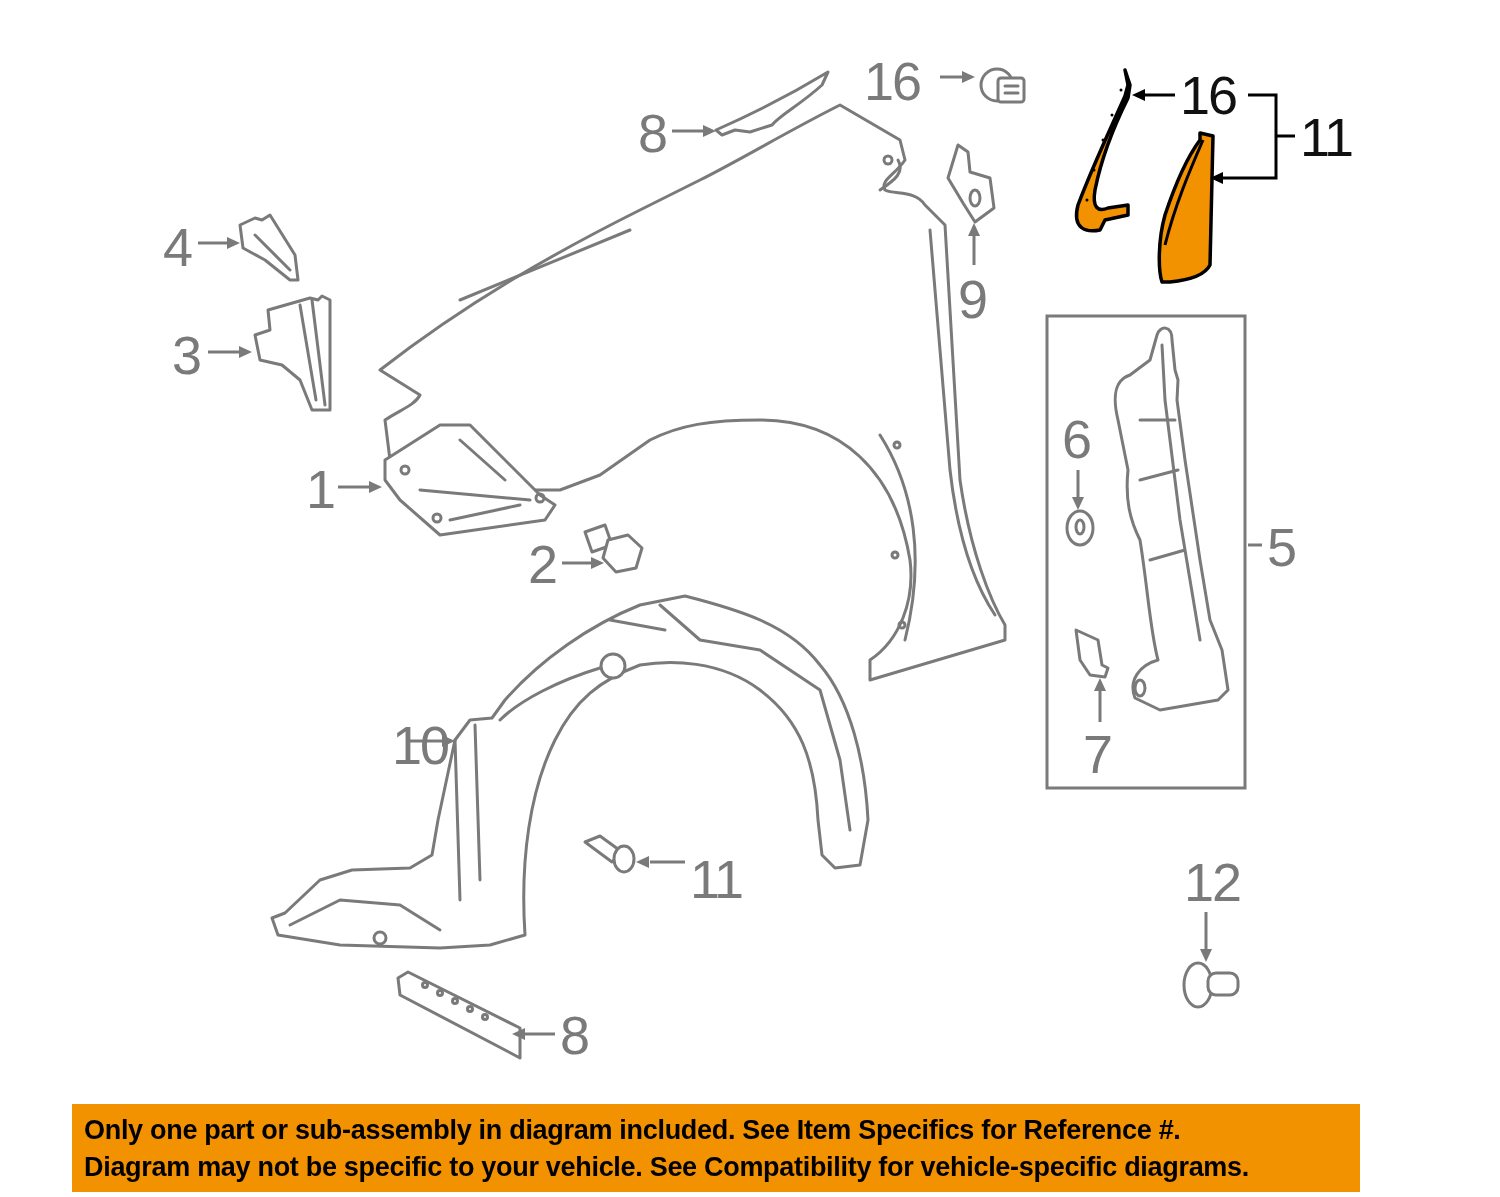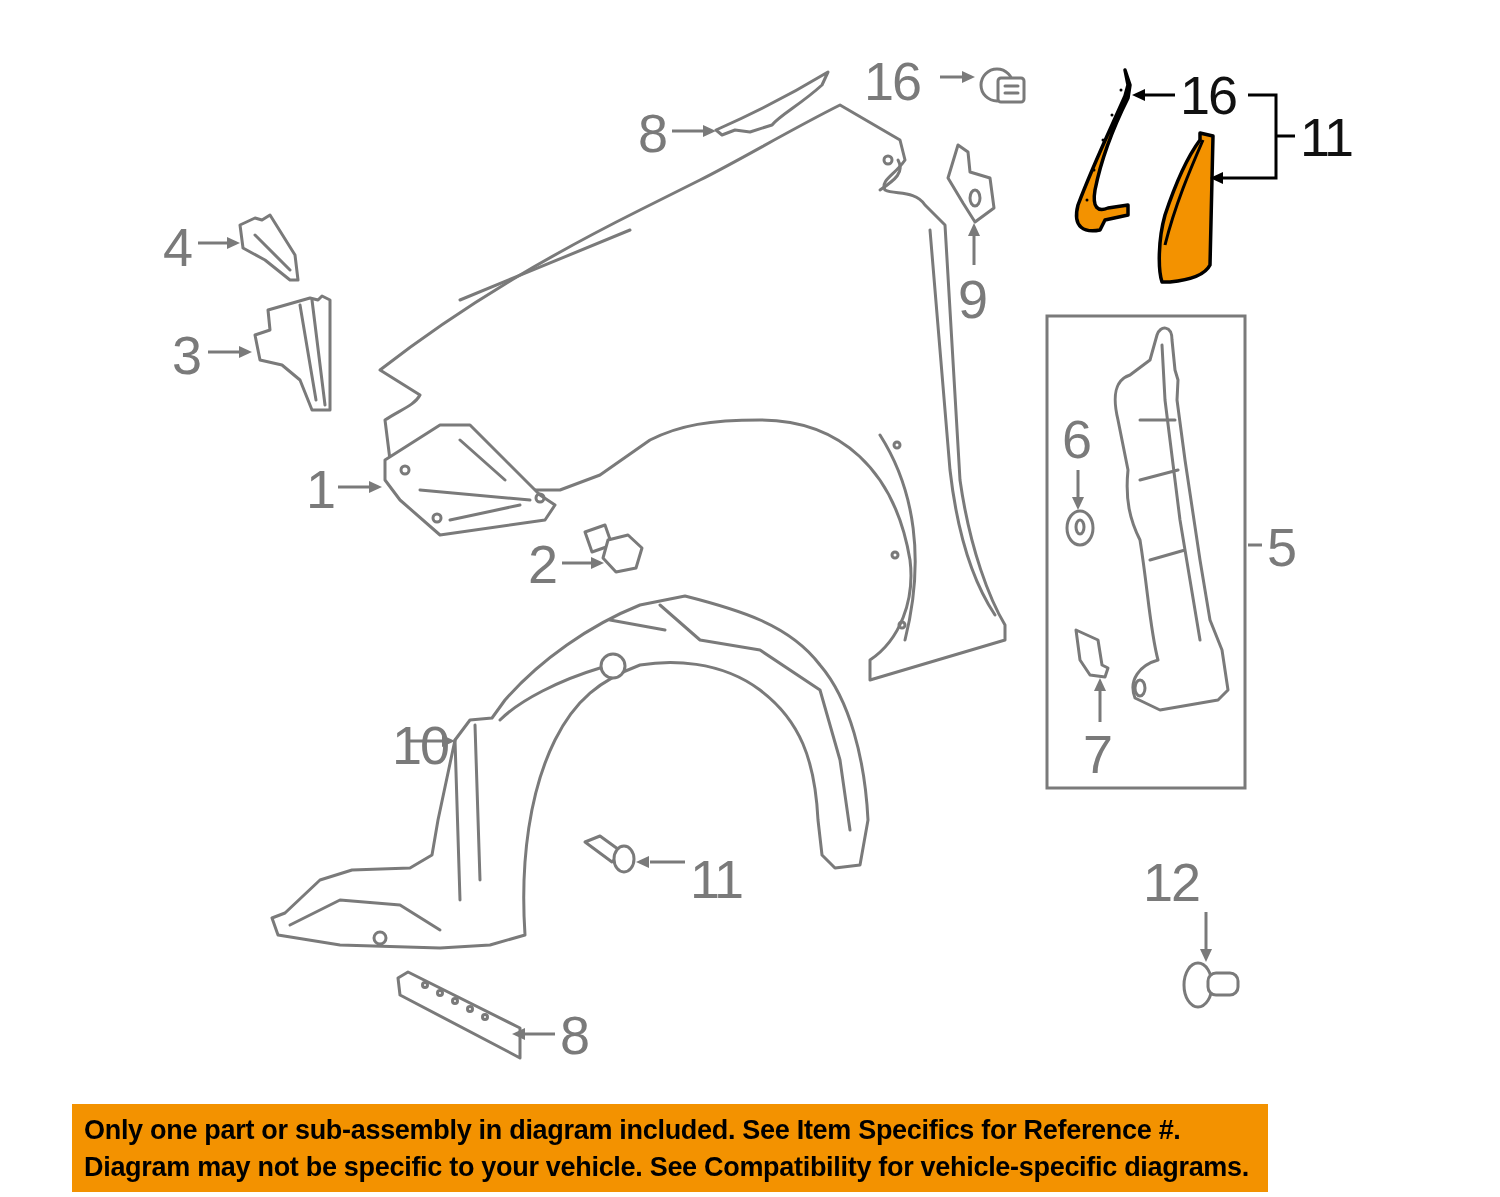--- a/index.html
+++ b/index.html
@@ -1,20 +1,20 @@
 <!DOCTYPE html>
 <html><head>
 <meta charset="utf-8">
 <style>
   html, body { margin: 0; padding: 0; background: #ffffff; }
   body { width: 1500px; height: 1197px; position: relative; overflow: hidden; font-family: "Liberation Sans", sans-serif; }
   #diagram { position: absolute; left: 0; top: 0; width: 1500px; height: 1197px; }
   .callout { position: absolute; font-family: "Liberation Sans", sans-serif; font-size: 54px; color: #7a7a7a; line-height: 1; letter-spacing: -2px; }
   .callout.hl { color: #111111; }
-  #banner { position: absolute; left: 72px; top: 1104px; width: 1196px; height: 88px; background: #f39200; box-sizing: border-box; padding: 8px 0 0 12px; }
+  #banner { position: absolute; left: 72px; top: 1104px; width: 1288px; height: 88px; background: #f39200; box-sizing: border-box; padding: 8px 0 0 12px; }
   #banner .line { font-family: "Liberation Sans", sans-serif; font-weight: bold; font-size: 27px; color: #000; line-height: 37px; white-space: nowrap; letter-spacing: -0.3px; }
   svg .g { fill: none; stroke: #7a7a7a; stroke-width: 3; stroke-linejoin: round; stroke-linecap: round; }
   svg .gf { fill: #ffffff; stroke: #7a7a7a; stroke-width: 3; stroke-linejoin: round; }
   svg .o { fill: #f39200; stroke: #000; stroke-width: 3.5; stroke-linejoin: round; }
   svg .ln { stroke: #7a7a7a; stroke-width: 3; fill: none; }
   svg .lnk { stroke: #000; stroke-width: 3; fill: none; }
   svg .ah { fill: #7a7a7a; }
   svg .ahk { fill: #000; }
 </style>
 </head>
@@ -185,19 +185,19 @@
 <div class="callout" style="left:638px;top:106px;">8</div>
 <div class="callout" style="left:864px;top:54px;">16</div>
 <div class="callout" style="left:958px;top:272px;">9</div>
 <div class="callout hl" style="left:1180px;top:68px;">16</div>
 <div class="callout hl" style="left:1300px;top:110px;">11</div>
 <div class="callout" style="left:1062px;top:412px;">6</div>
 <div class="callout" style="left:1267px;top:520px;">5</div>
 <div class="callout" style="left:1083px;top:727px;">7</div>
 <div class="callout" style="left:348px;top:718px;margin-left:44px;">10</div>
 <div class="callout" style="left:690px;top:836px;margin-top:16px;">11</div>
-<div class="callout" style="left:1143px;top:855px;">12</div>
+<div class="callout" style="left:1184px;top:855px;">12</div>
 <div class="callout" style="left:560px;top:1008px;">8</div>
 
 <div id="banner">
   <div class="line">Only one part or sub-assembly in diagram included. See Item Specifics for Reference #.</div>
   <div class="line">Diagram may not be specific to your vehicle. See Compatibility for vehicle-specific diagrams.</div>
 </div>
 
 </body></html>

